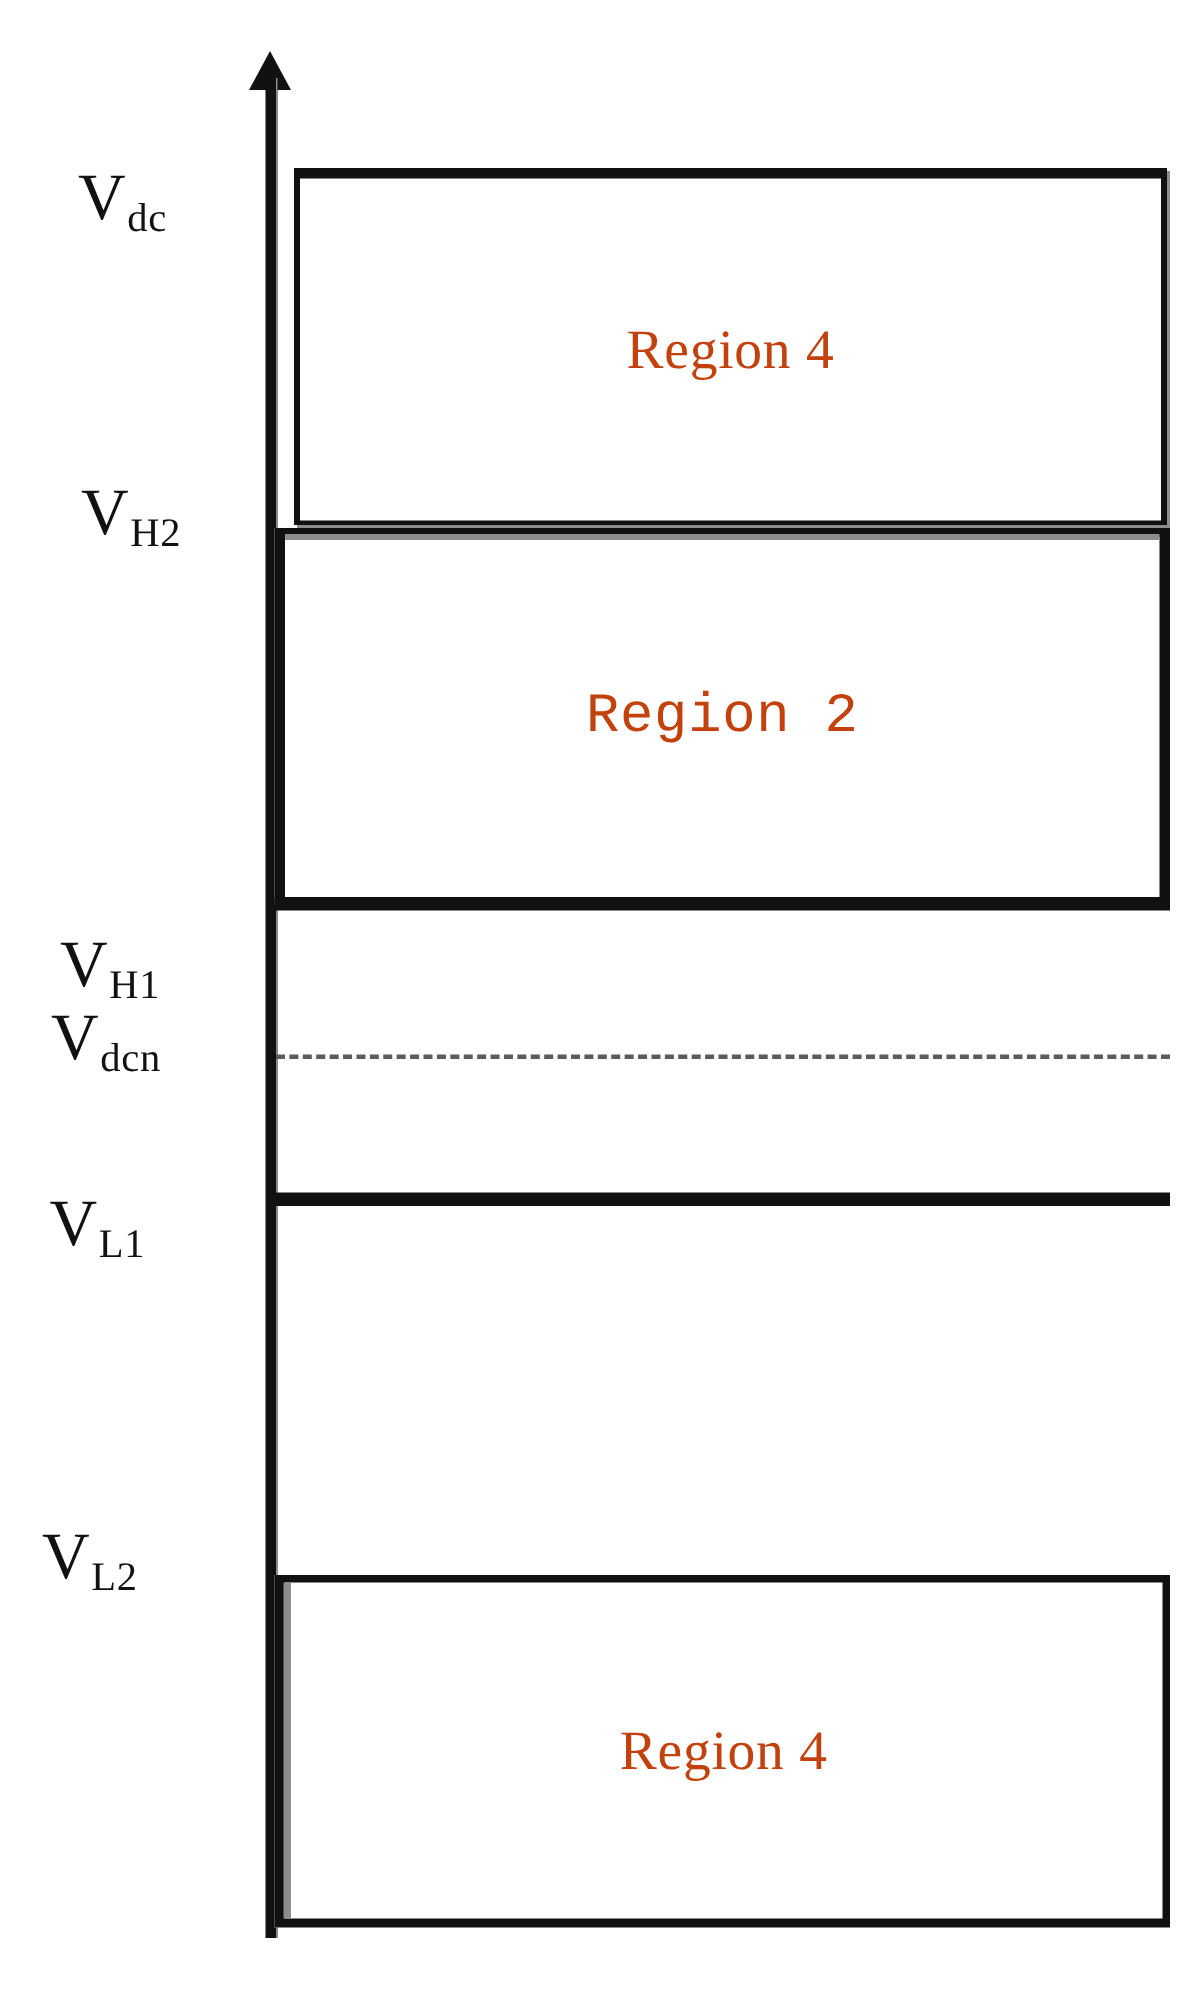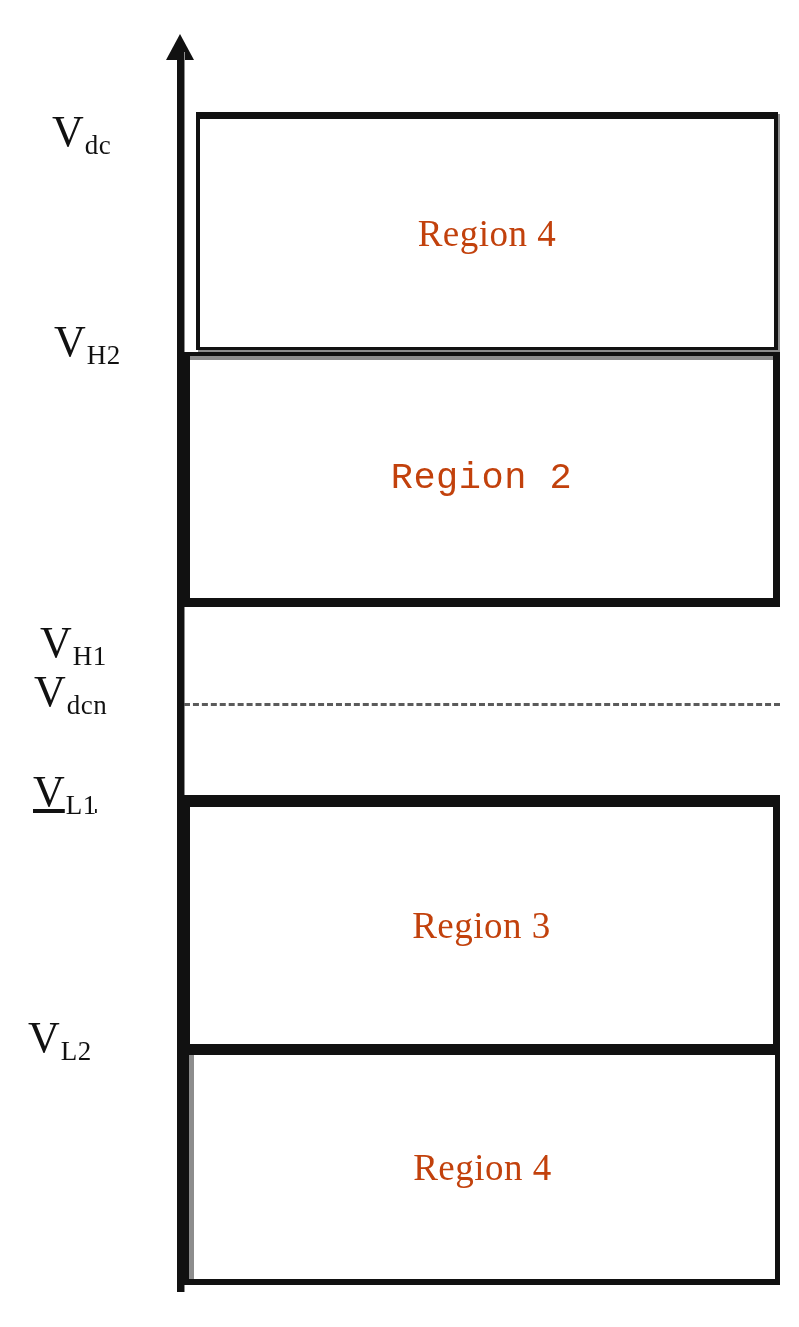--- a/index.html
+++ b/index.html
@@ -169,43 +169,40 @@
     position: relative;
     top: 8px;
     left: 1px;
     letter-spacing: 0.5px;
   }
 
   #label-vdc  { left: 52px;  top: 110px; }
   #label-vh2  { left: 40px;  top: 320px; margin-left: 14px; }
   #label-vh1  { left: 40px;  top: 575px; margin-top: 46px; }
   #label-vdcn { left: 34px;  top: 670px; text-align: right; }
-  #label-vl1  { left: 33px;  top: 770px; text-decoration: underline; }
+  #label-vl1  { left: 33px;  top: 794px; }
   #label-vl2  { left: 28px;  top: 1016px; }
 </style>
 </head>
 <body>
 
 <div id="canvas">
 
   <div class="axis-arrow"></div>
   <div class="axis-line"></div>
 
   <div class="region" id="region-4">
     <span class="region-label">Region 4</span>
   </div>
 
   <div class="region" id="region-2">
     <span class="region-label">Region 2</span>
   </div>
 
 
-  <div class="region" id="region-3">
-    <span class="region-label">Region 3</span>
-  </div>
 
   <div class="region" id="region-5">
     <span class="region-label">Region 4</span>
   </div>
 
   <div class="boundary" id="boundary-vh1"></div>
   <div class="boundary" id="boundary-vl1"></div>
 
   <div id="boundary-vdcn"></div>
 

